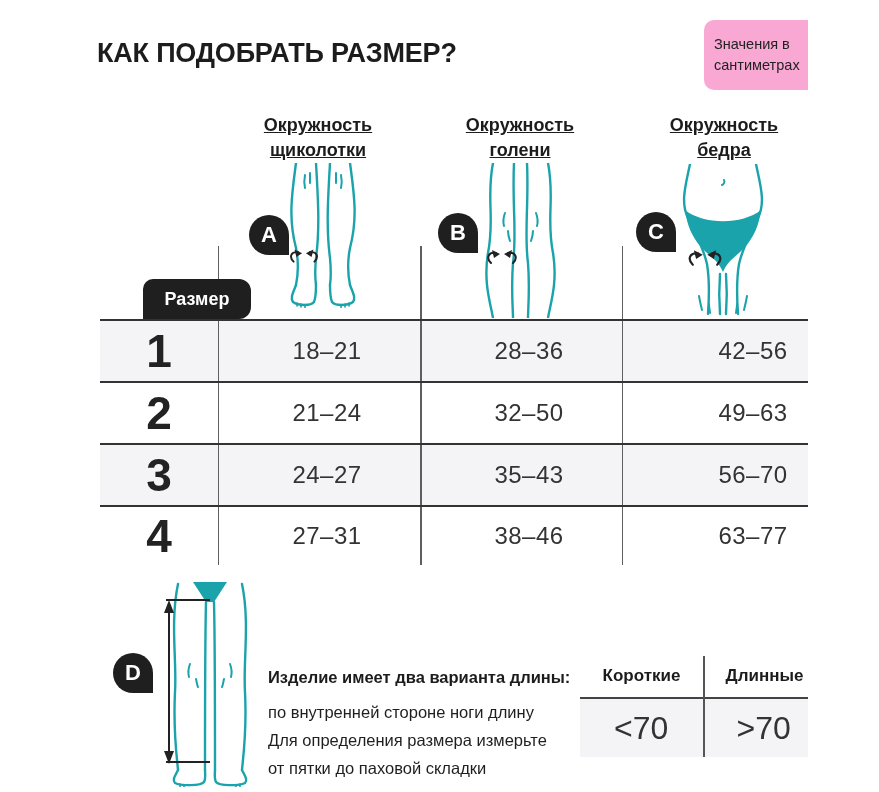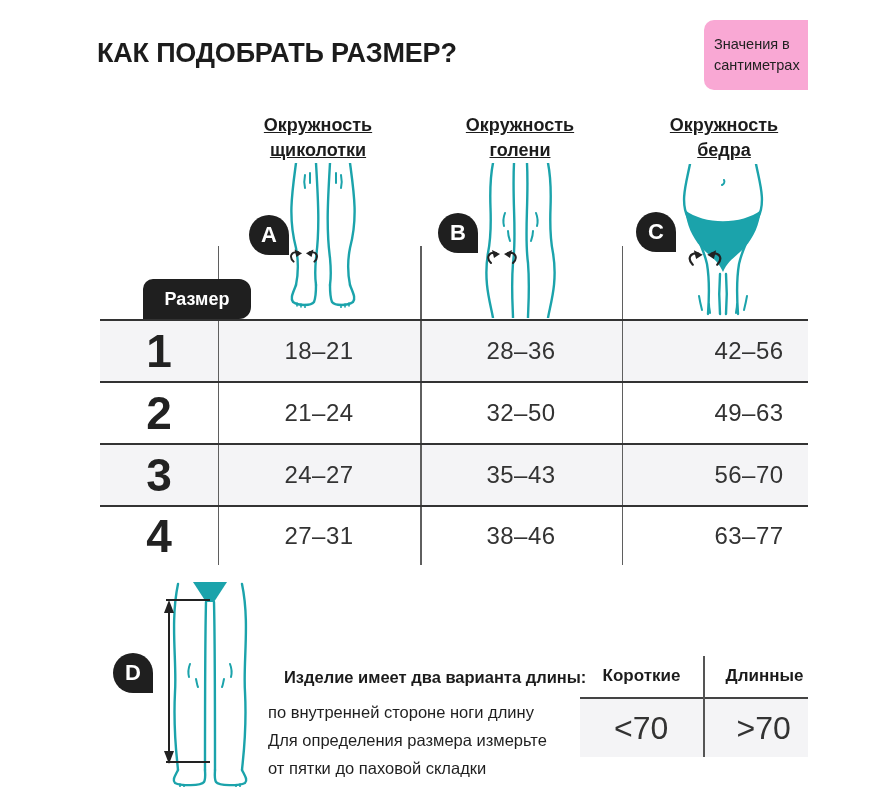--- a/index.html
+++ b/index.html
@@ -29,31 +29,31 @@
   
   .letter-badge{width:40px;height:40px;background:#1f1f1f;border-radius:50% 50% 0 50%;
     display:flex;align-items:center;justify-content:center;color:#fff;font-weight:bold;font-size:22px;z-index:5;}
 
   
   .hline{left:100px;width:776px;height:2px;background:#333;z-index:2;}
   .vline{width:1.5px;background:#5f5f5f;top:246px;height:319px;z-index:1;}
   .t-row{left:100px;width:776px;display:flex;z-index:0;}
   .t-row .cell{display:flex;align-items:center;justify-content:center;}
   .t-row .c0{width:118px;font-size:46px;font-weight:bold;color:#222;}
-  .t-row .c1{width:202px;}
+  .t-row .c1{width:202px;padding-left:8px;}
   .t-row .c2{width:202px;}
   .t-row .c3{flex:1;}
   .t-row .val{font-size:24px;color:#333;letter-spacing:0.5px;}
   .stripe{background:#f4f4f6;}
   .corner-badge{left:100px;top:279px;width:108px;height:40px;background:#1f1f1f;color:#fff;
     border-radius:10px 12px 12px 0;display:flex;align-items:center;justify-content:center;
     font-size:18px;font-weight:bold;z-index:3;margin-left:43px;}
 
   
-  .bottom-heading{left:284px;top:668px;font-size:16.5px;font-weight:bold;color:#1c1c1c;white-space:nowrap;}
+  .bottom-heading{left:268px;top:668px;font-size:16.5px;font-weight:bold;color:#1c1c1c;white-space:nowrap;}
   .bottom-par{left:268px;top:698px;font-size:16.5px;line-height:28px;color:#1f1f1f;}
   .bottom-par div{white-space:nowrap;}
 
   
   .mini-head{top:656px;height:40px;display:flex;align-items:center;justify-content:center;
     font-size:17px;font-weight:bold;color:#1c1c1c;}
   .mini-head.h0{left:580px;width:123px;}
   .mini-head.h1{left:704px;width:121px;}
   .mini-hline{left:580px;top:697px;width:245px;height:2px;background:#444;z-index:2;}
   .mini-vline{left:703px;top:656px;width:1.5px;height:101px;background:#555;z-index:3;}

